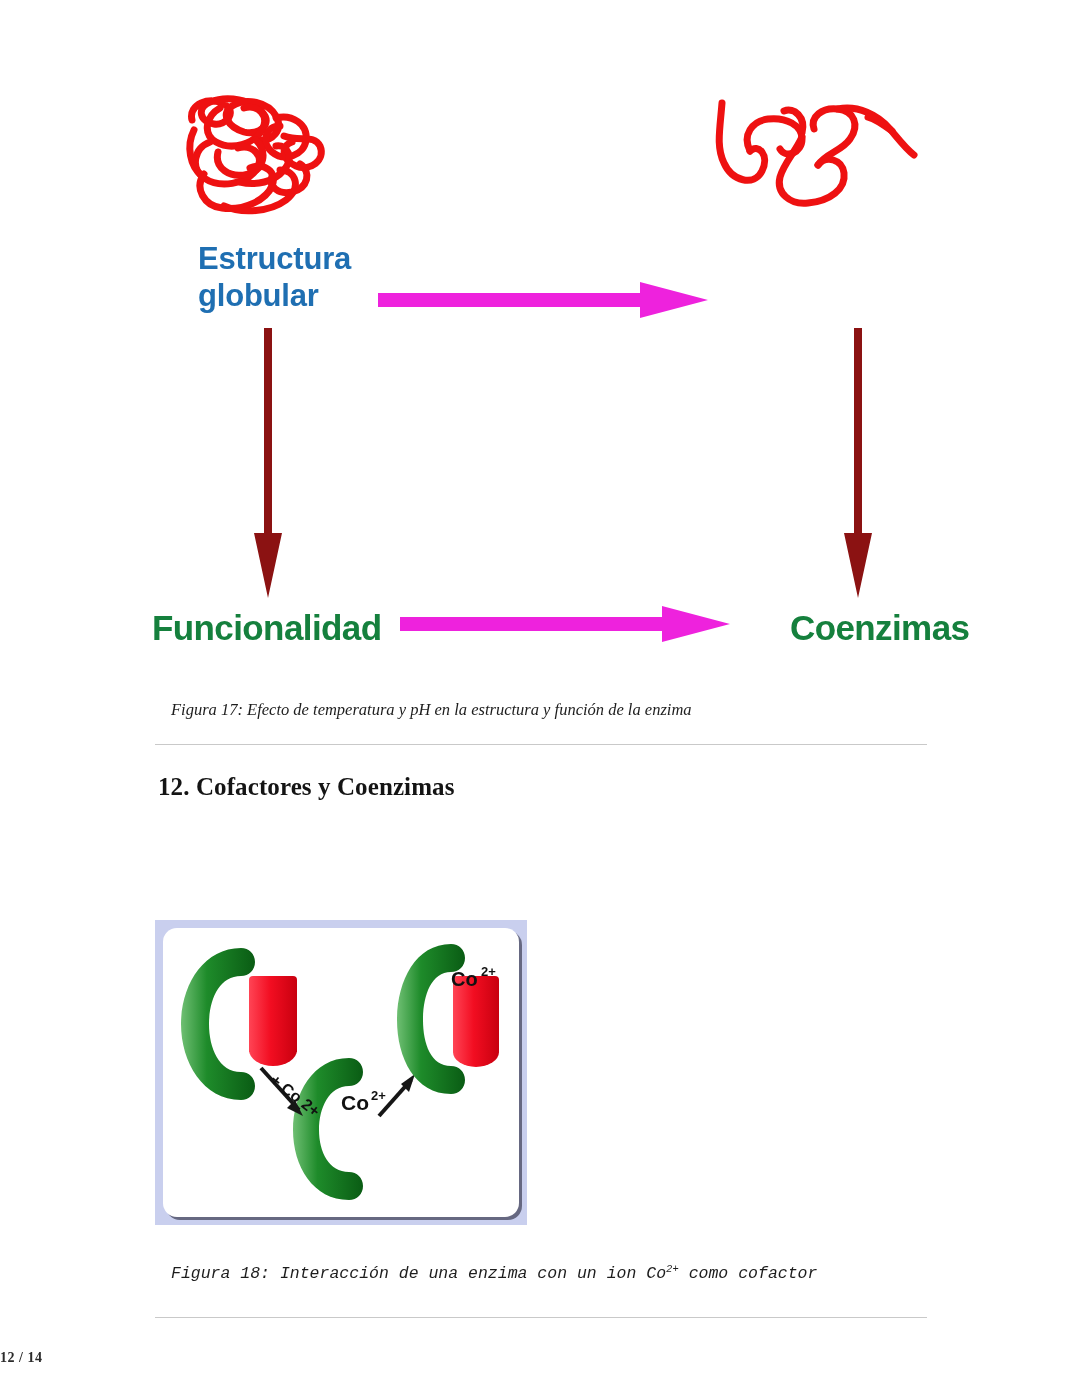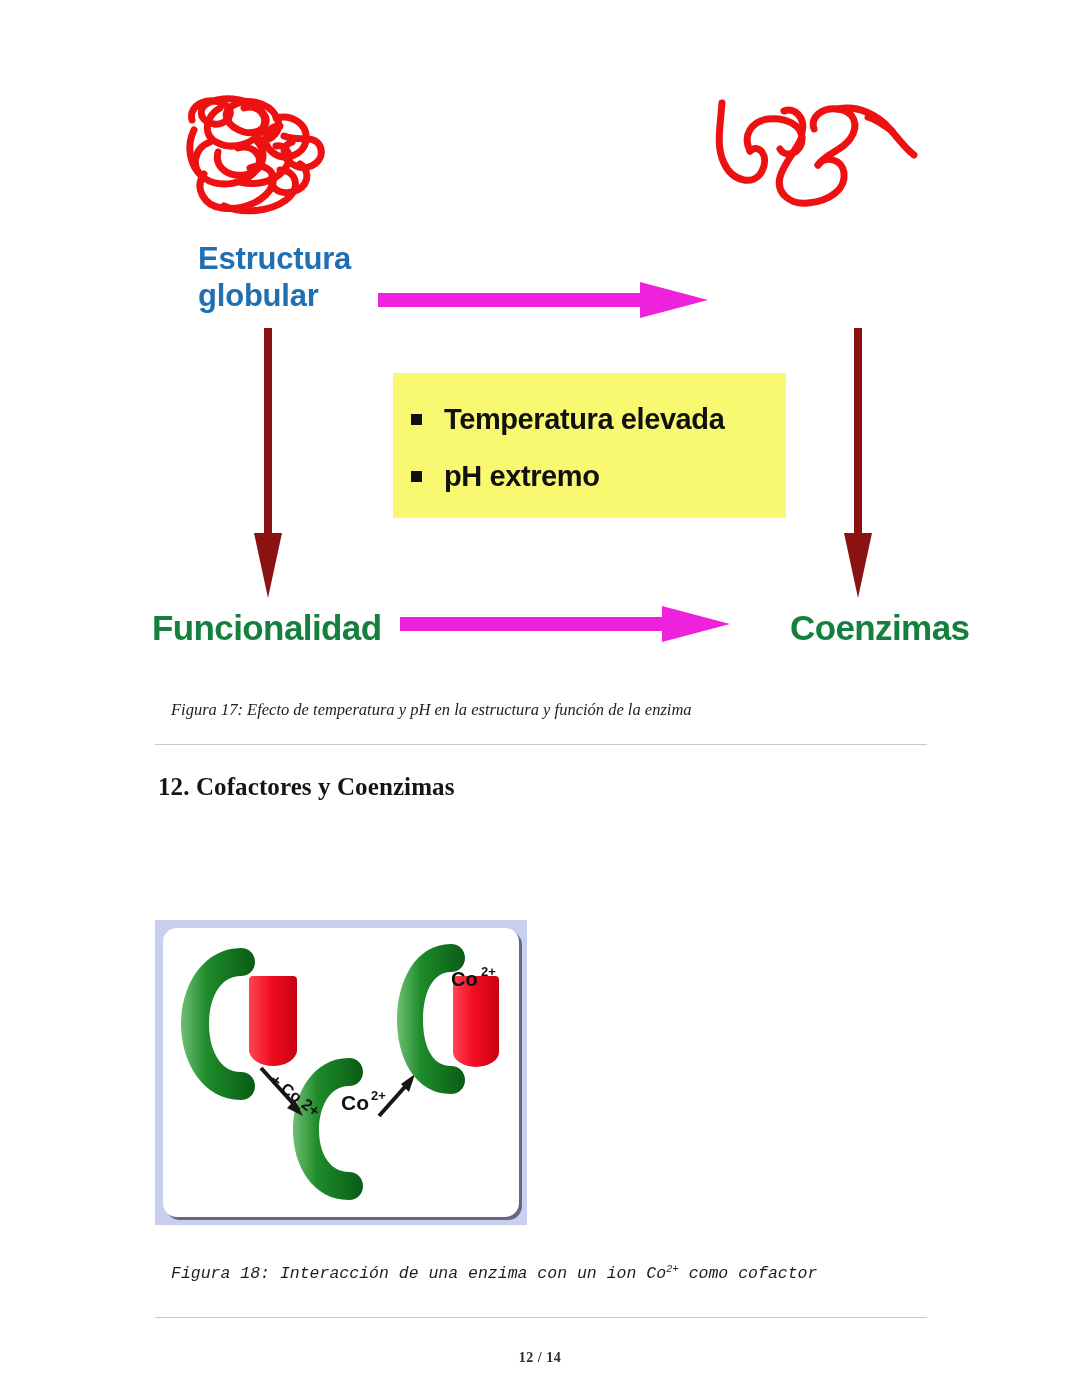--- a/index.html
+++ b/index.html
@@ -178,21 +178,21 @@
     box-shadow: 3px 3px 0 rgba(20,20,40,.55);
     overflow: hidden;
   }
 
   
   #page-number {
     position: absolute;
     left: 0;
     top: 1350px;
     width: 1080px;
-    text-align: center;
+    text-align: left;
     font-family: "Liberation Serif", serif;
     font-weight: bold;
     font-size: 14px;
     color: #2b2b2b;
     letter-spacing: 0.5px;
   }
 </style>
 </head>
 <body>
 
@@ -239,30 +239,20 @@
   </svg>
 
   <svg id="arrow-left-darkred" class="darkred-arrow" width="36" height="270" viewBox="0 0 36 270">
     <path d="M14,0 L22,0 L22,205 L32,205 L18,270 L4,205 L14,205 Z" fill="#8b1212"></path>
   </svg>
 
   <svg id="arrow-right-darkred" class="darkred-arrow" width="36" height="270" viewBox="0 0 36 270">
     <path d="M14,0 L22,0 L22,205 L32,205 L18,270 L4,205 L14,205 Z" fill="#8b1212"></path>
   </svg>
 
-  <div id="conditions-box">
-    <div class="cond-item">
-      <span class="cond-bullet"></span>
-      <span>Temperatura elevada</span>
-    </div>
-    <div class="cond-item">
-      <span class="cond-bullet"></span>
-      <span>pH extremo</span>
-    </div>
-  </div>
 
   <div id="label-funcionalidad" class="label-black">Funcionalidad</div>
 
   <div id="label-inactiva" class="label-black">Coenzimas</div>
 </div>
 
 <div id="caption-fig17" class="caption">Figura 17: Efecto de temperatura y pH en la estructura y función de la enzima</div>
 
 <hr id="divider-1" class="divider">
 

